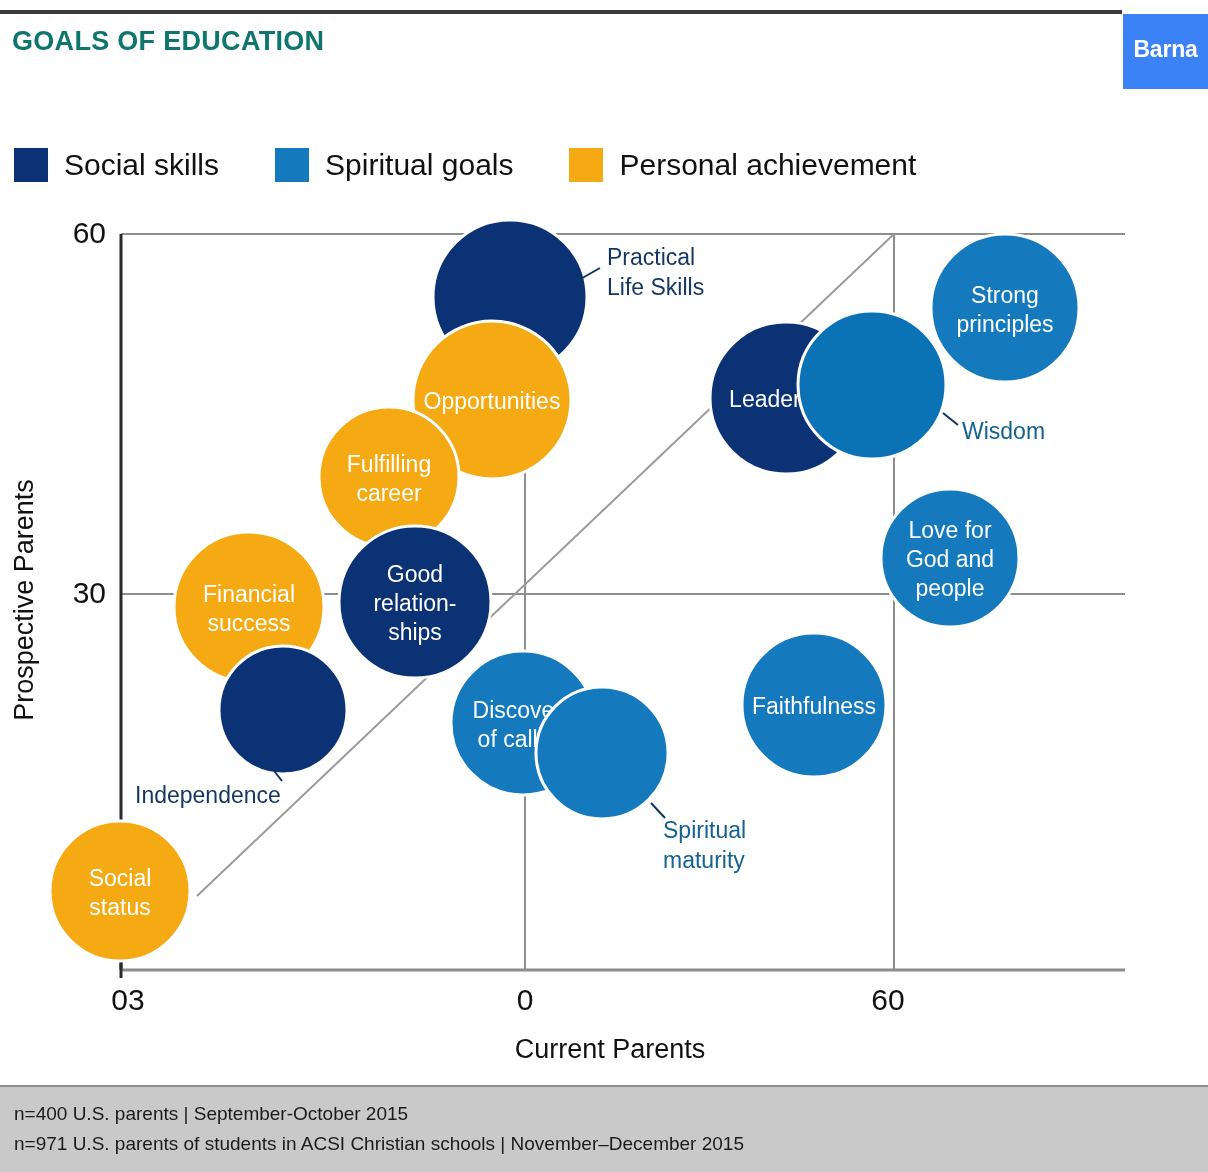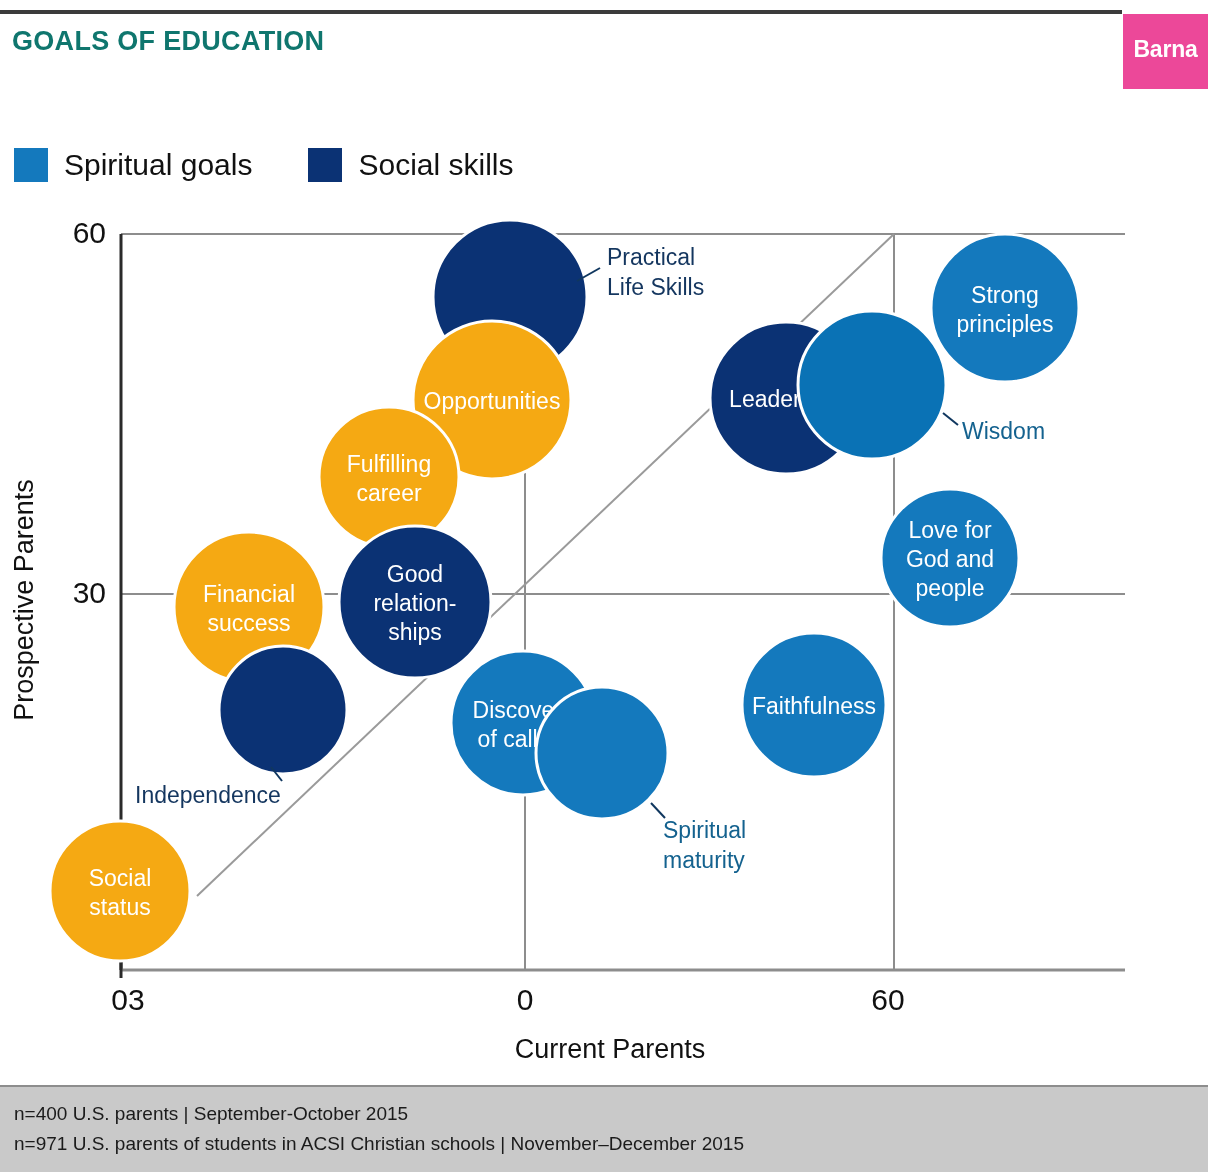--- a/index.html
+++ b/index.html
@@ -15,21 +15,21 @@
 
   
   .top-rule{position:absolute;left:0;top:10px;width:1122px;height:4px;background:#3b3b3b;}
   .page-title{
     position:absolute;left:12px;top:26px;
     font-size:27px;font-weight:bold;letter-spacing:.3px;
     color:#0f766e;
   }
   .brand{
     position:absolute;left:1123px;top:14px;width:86px;height:75px;
-    background:#ec4899;
+    background:#3b82f6;
   }
   .brand-word{
     position:absolute;left:0;top:22px;width:85px;
     text-align:center;color:#fff;font-weight:bold;font-size:23px;
     letter-spacing:-0.2px;
   }
 
   
   .legend{position:absolute;left:14px;top:148px;display:flex;align-items:center;gap:0px;}
   .legend-item{display:flex;align-items:center;margin-right:56px;}
@@ -64,26 +64,30 @@
 
   <div class="top-rule"></div>
   <div class="page-title">GOALS OF EDUCATION</div>
 
   <div class="brand">
     <div class="brand-word">Barna</div>
   </div>
 
   <div class="legend" id="legend">
       <div class="legend-item">
+        <span class="legend-swatch" style="background: rgb(11, 50, 116);"></span>
+        <span class="legend-label">Social skills</span>
+      </div>
+      <div class="legend-item">
         <span class="legend-swatch" style="background: rgb(20, 121, 189);"></span>
         <span class="legend-label">Spiritual goals</span>
       </div>
       <div class="legend-item">
-        <span class="legend-swatch" style="background: rgb(11, 50, 116);"></span>
-        <span class="legend-label">Social skills</span>
+        <span class="legend-swatch" style="background: rgb(245, 169, 19);"></span>
+        <span class="legend-label">Personal achievement</span>
       </div>
     </div>
 
   <div class="chart-wrap">
     <svg id="chart-svg" width="1208" height="1085" viewBox="0 0 1208 1085">
       <g id="grid-layer">
         <line x1="121" y1="234" x2="1125" y2="234" stroke="#8d8d8d" stroke-width="2"></line>
         <line x1="121" y1="594" x2="1125" y2="594" stroke="#8d8d8d" stroke-width="2"></line>
         <line x1="121" y1="234" x2="121" y2="970" stroke="#2a2a2a" stroke-width="3"></line>
         <line x1="121" y1="970" x2="1125" y2="970" stroke="#8d8d8d" stroke-width="3"></line>

